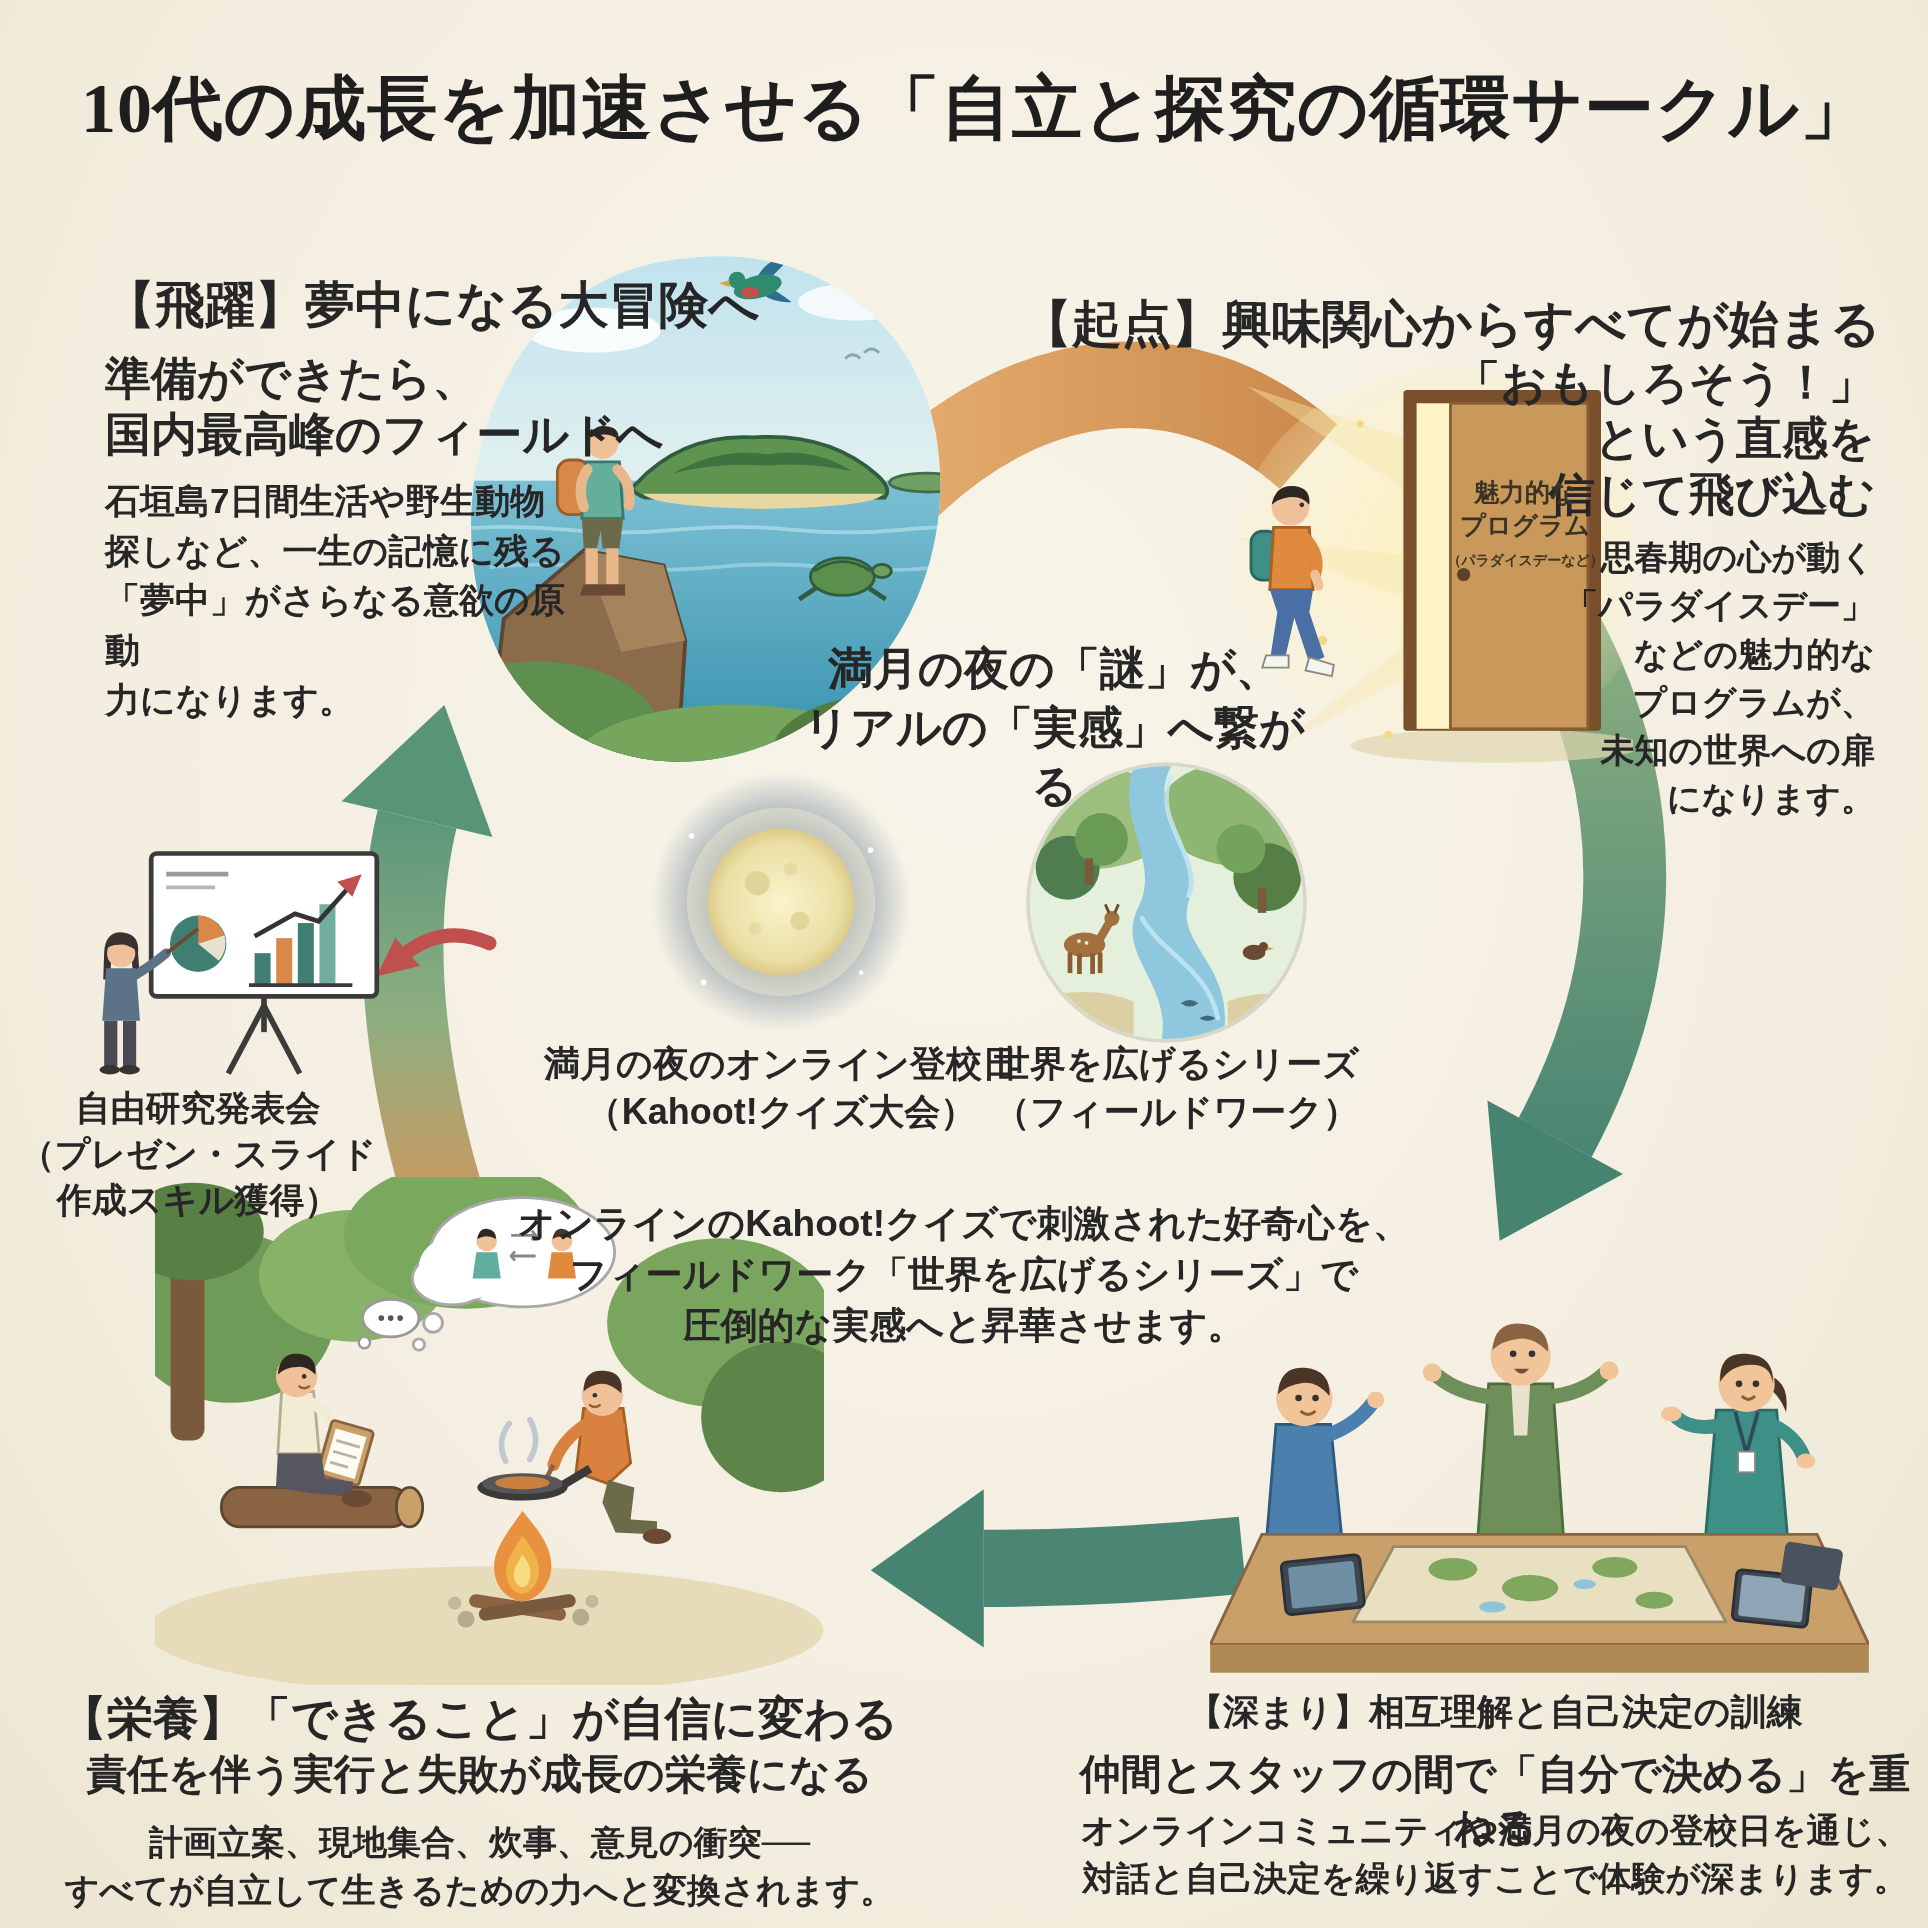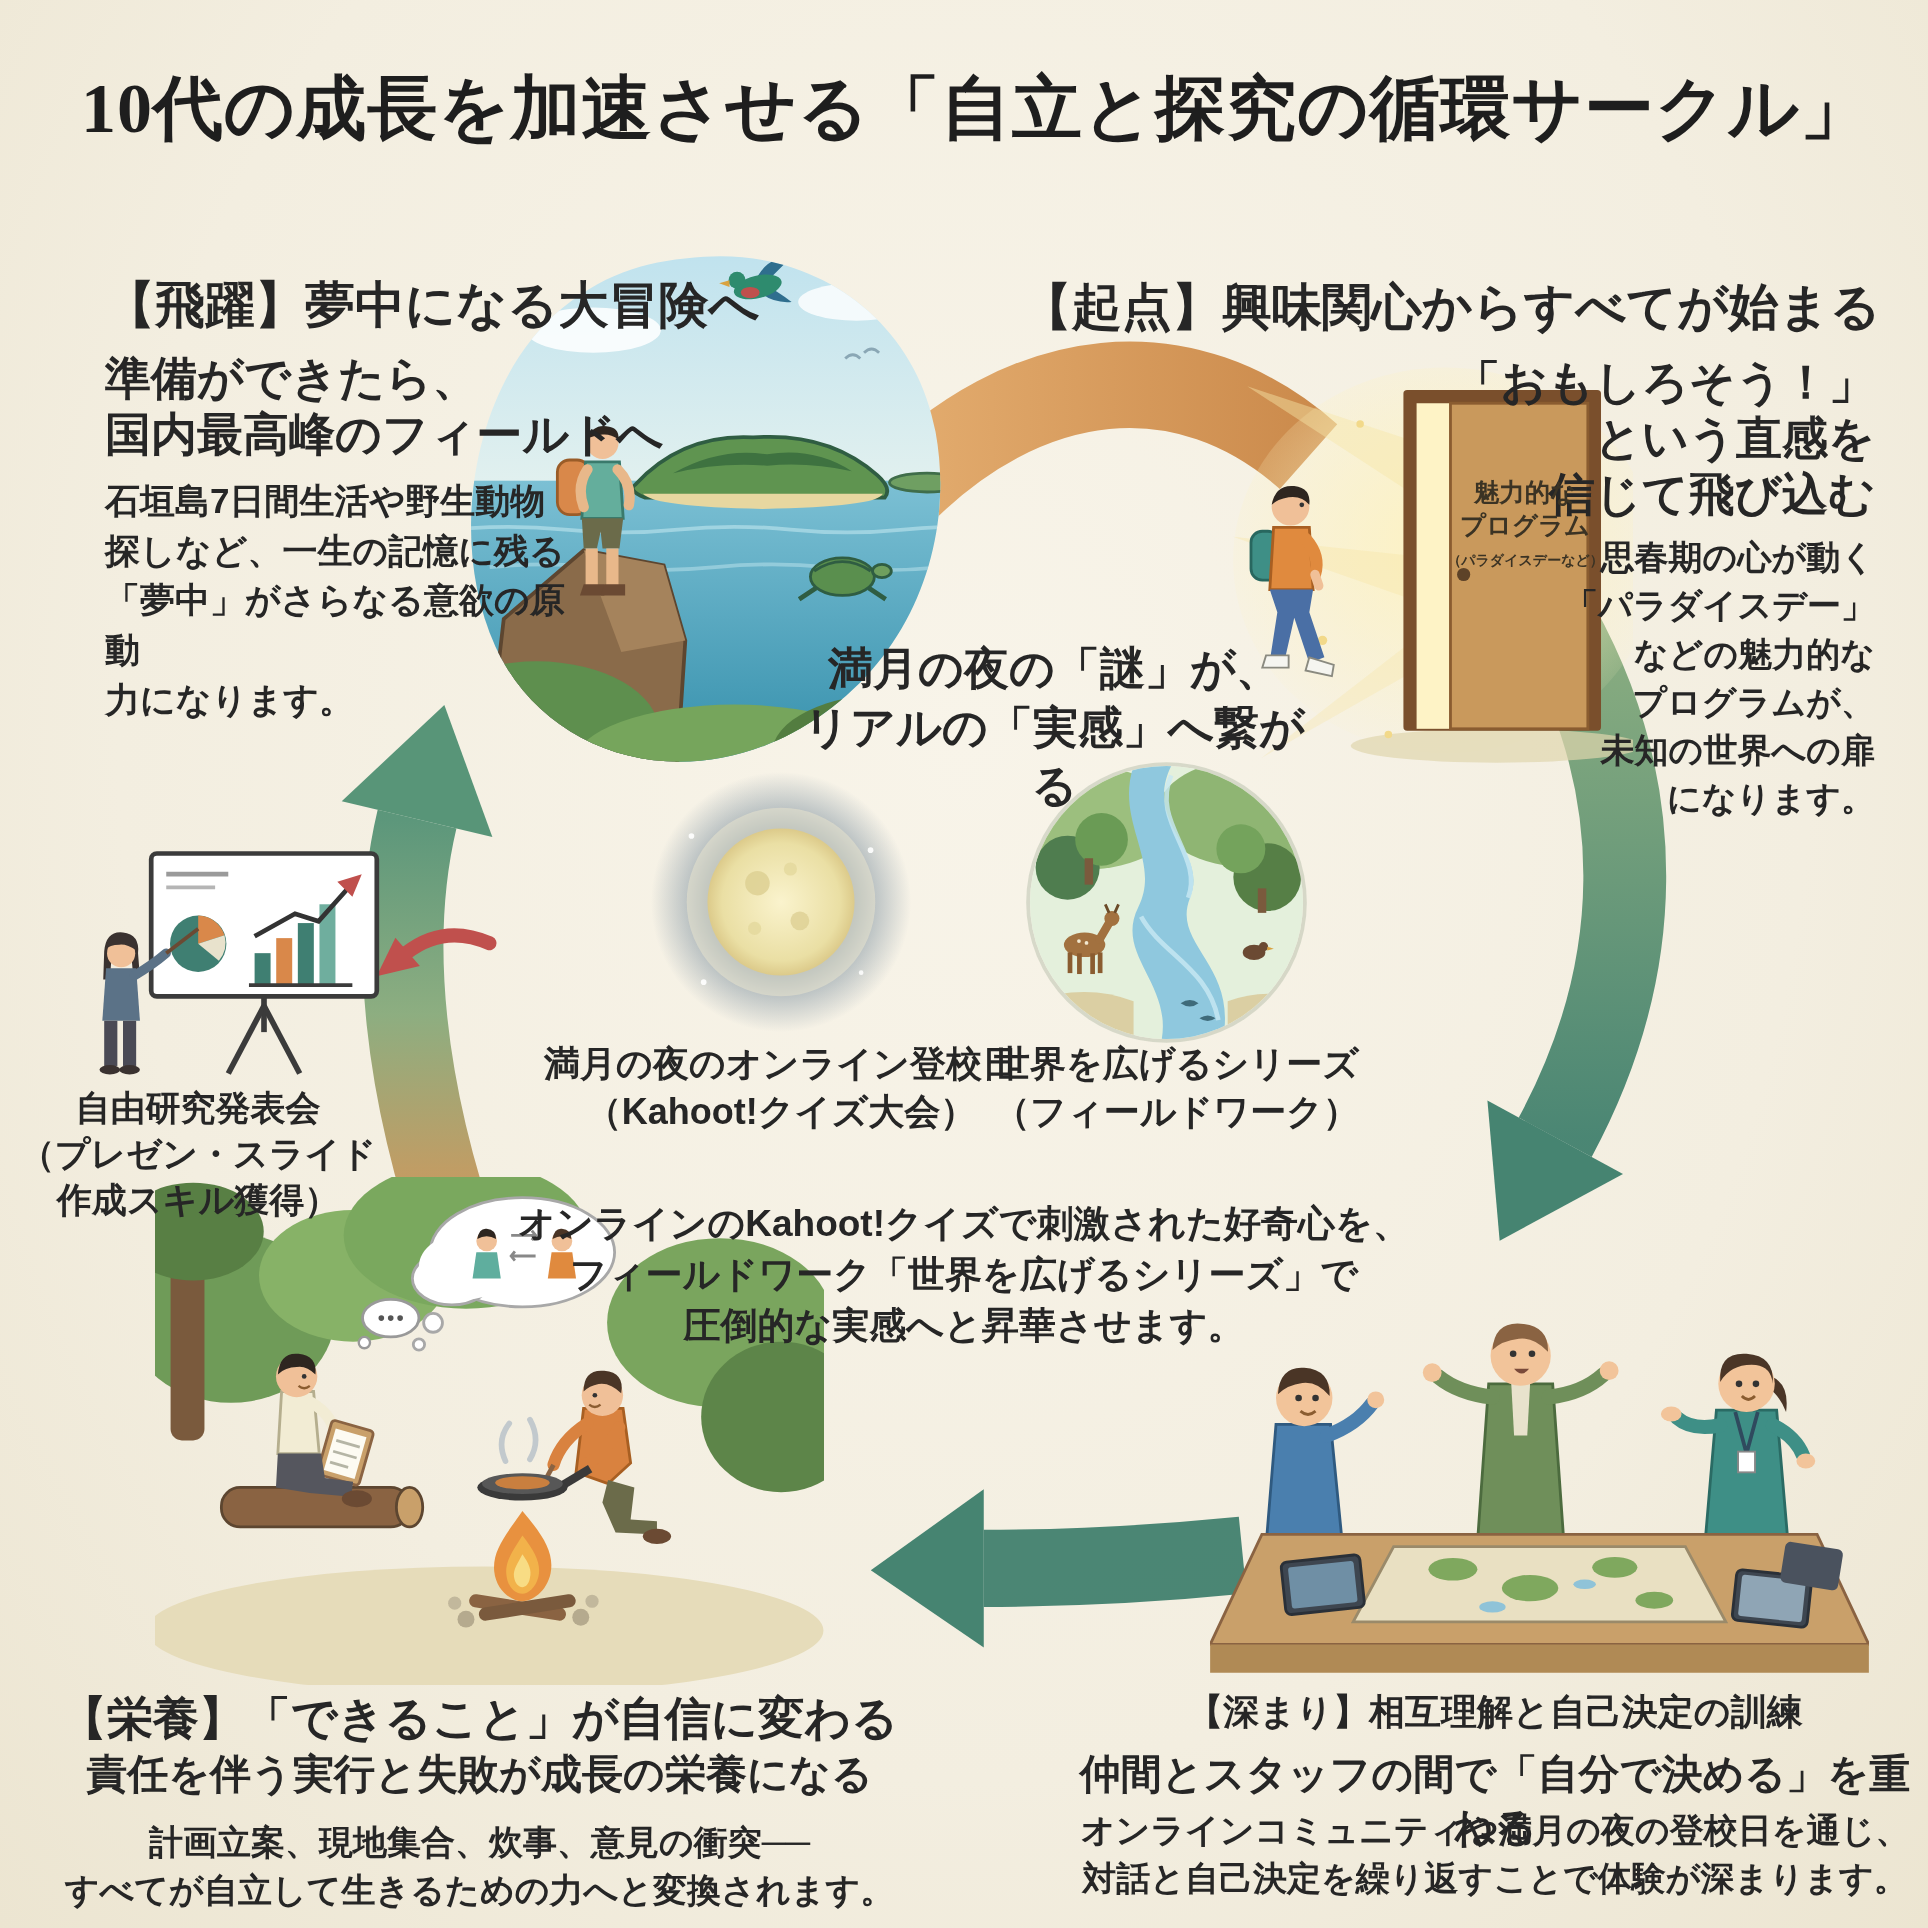--- a/index.html
+++ b/index.html
@@ -439,21 +439,21 @@
   <div class="title">10代の成長を加速させる「自立と探究の循環サークル」</div>
 
   <div class="t h1" style="left:105px;top:273px;">【飛躍】夢中になる大冒険へ</div>
   <div class="t h2" style="left:105px;top:350px;">準備ができたら、
 国内最高峰のフィールドへ</div>
   <div class="t body-sm" style="left:105px;top:476px;width:490px;">石垣島7日間生活や野生動物
 探しなど、一生の記憶に残る
 「夢中」がさらなる意欲の原動
 力になります。</div>
 
-  <div class="t h1" style="right:47px;top:275px;white-space:nowrap;text-align:center;">【起点】興味関心からすべてが始まる</div>
+  <div class="t h1" style="right:47px;top:292px;white-space:nowrap;text-align:center;">【起点】興味関心からすべてが始まる</div>
   <div class="t h2 rightal" style="right:53px;top:354px;width:584px;">「おもしろそう！」
 という直感を
 信じて飛び込む</div>
   <div class="t body-xs rightal" style="right:53px;top:533px;width:395px;">思春期の心が動く
 「パラダイスデー」
 などの魅力的な
 プログラムが、
 未知の世界への扉
 になります。</div>
 

